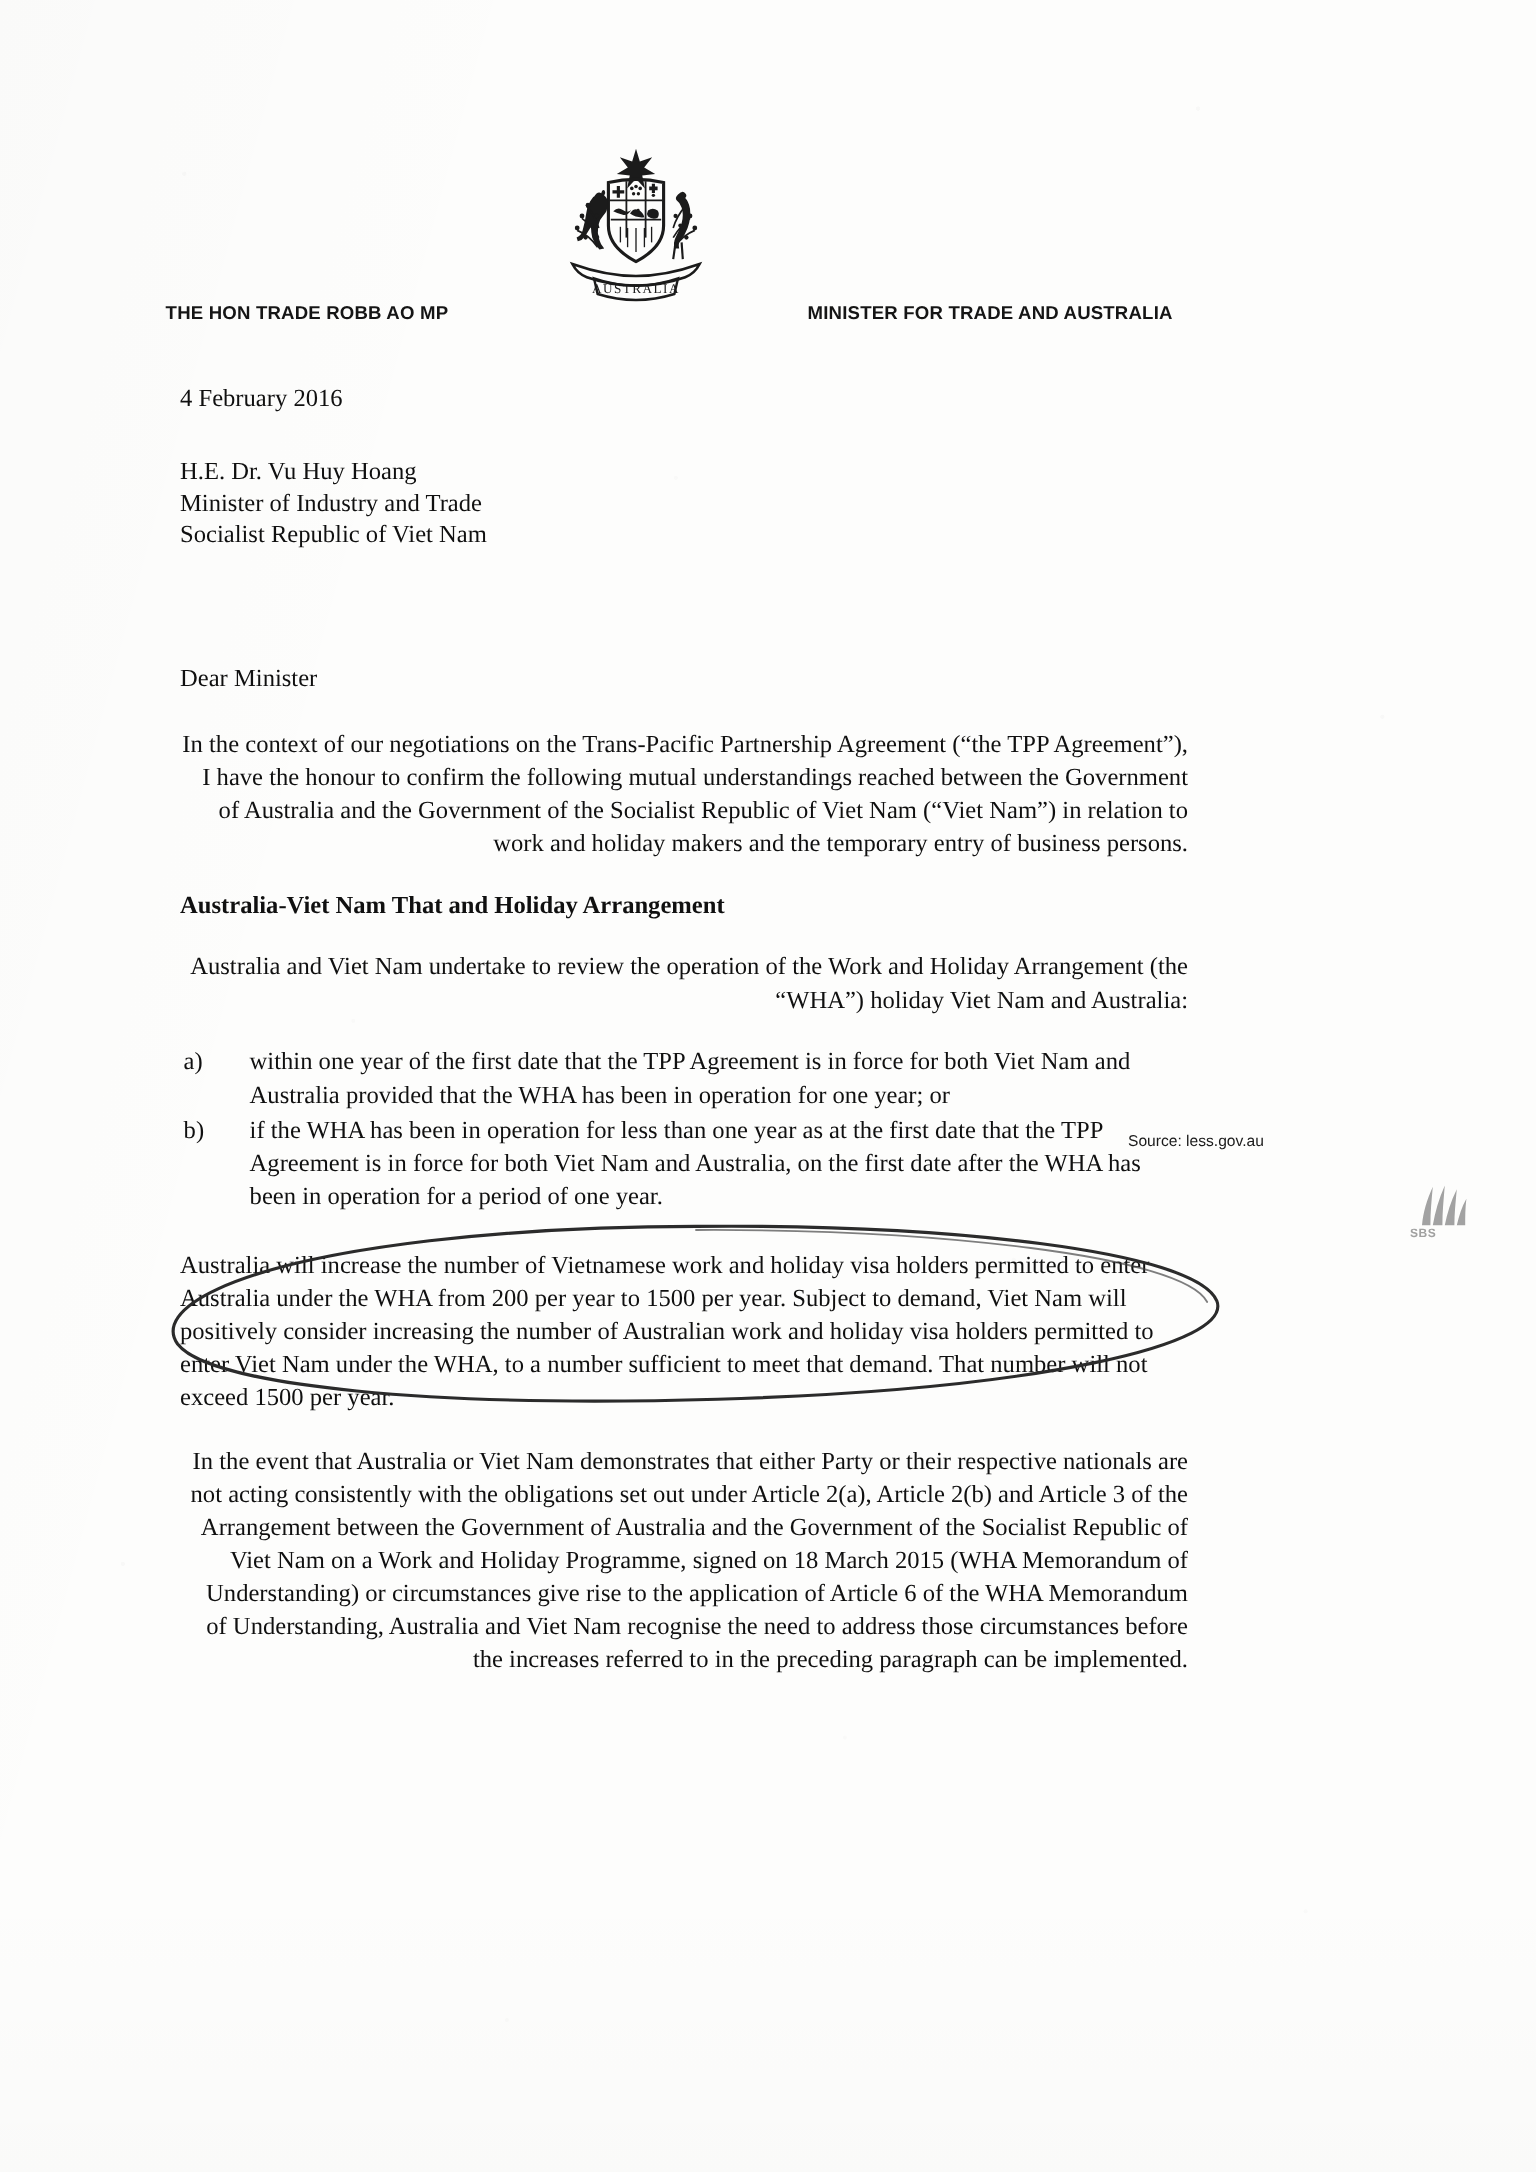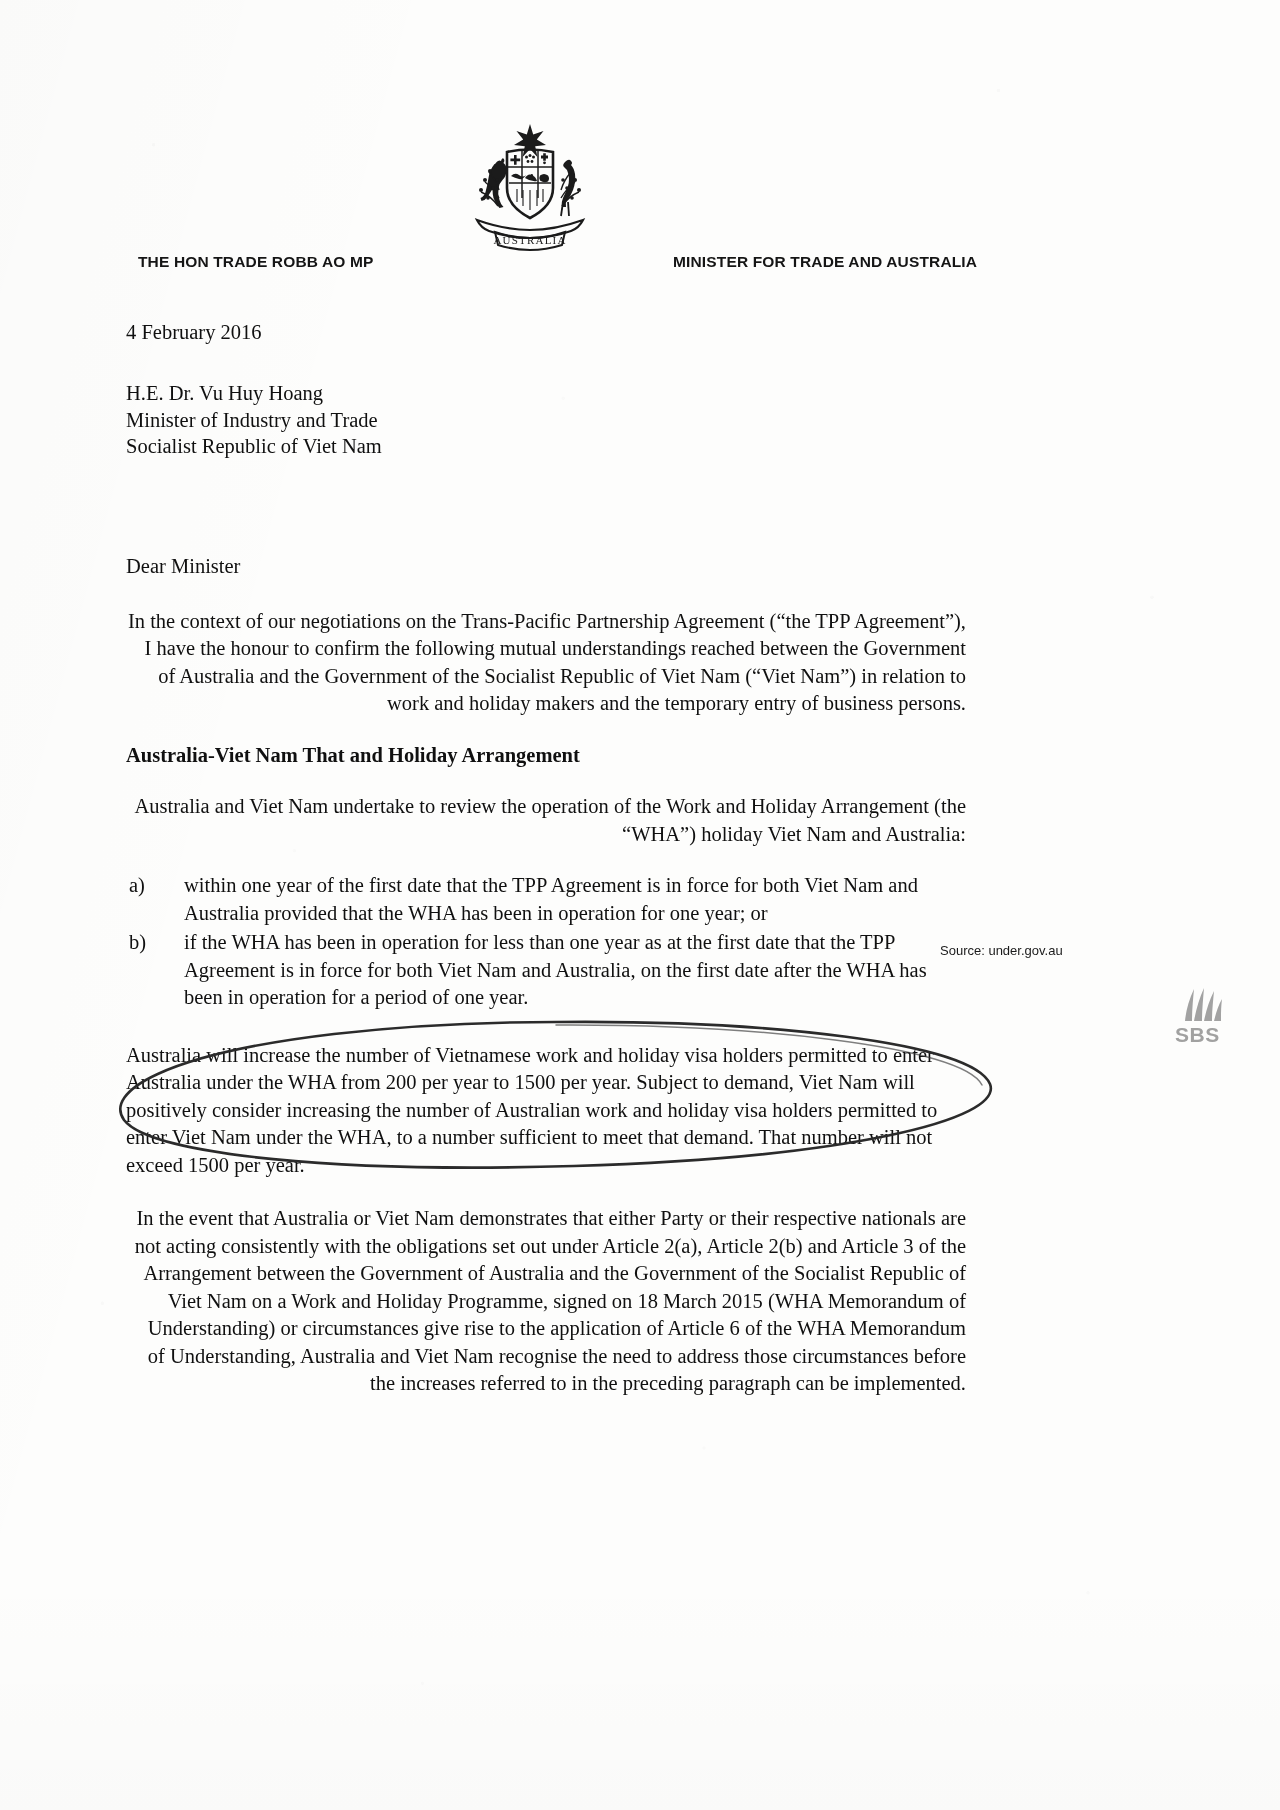--- a/index.html
+++ b/index.html
@@ -62,21 +62,21 @@
     letter-spacing: 0.15px;
     color: #151515;
     white-space: nowrap;
   }
   #lh-left  { left: 138px; }
   #lh-right { left: 673px; }
 
   
   #body-col {
     position: absolute;
-    left: 126px;
+    left: 150px;
     top: 318px;
     width: 840px;
   }
 
   .date-line {
     font-size: 20.5px;
     line-height: 28px;
     margin-bottom: 34px;
   }
 
@@ -165,21 +165,21 @@
     position: absolute;
     left: 1175px;
     top: 988px;
     width: 60px;
     height: 56px;
     opacity: 0.82;
   }
   #sbs-watermark .sbs-mark { display: block; width: 42px; height: 34px; margin-left: 6px; }
   #sbs-watermark .sbs-text {
     font-family: "Liberation Sans", sans-serif;
-    font-size: 21px;
+    font-size: 10px;
     font-weight: 700;
     letter-spacing: 0.5px;
     color: #8d8d8d;
     margin-top: 1px;
   }
 </style>
 </head>
 <body>
 
 <div id="page">
@@ -314,21 +314,21 @@
                    C 300 10, 378 6, 452 6 Z" fill="none" stroke="#2b2b2b" stroke-width="2.6" stroke-linecap="round"></path>
           <path d="M452 9
                    C 648 8, 858 30, 878 69" fill="none" stroke="#3a3a3a" stroke-width="1.5" stroke-linecap="round" opacity="0.65"></path>
         </svg>
       </div>
     </div>
 
     <p class="para">In the event that Australia or Viet Nam demonstrates that either Party or their respective nationals are not acting consistently with the obligations set out under Article 2(a), Article 2(b) and Article 3 of the Arrangement between the Government of Australia and the Government of the Socialist Republic of Viet Nam on a Work and Holiday Programme, signed on 18 March 2015 (WHA Memorandum of Understanding) or circumstances give rise to the application of Article 6 of the WHA Memorandum of Understanding, Australia and Viet Nam recognise the need to address those circumstances before the increases referred to in the preceding paragraph can be implemented.</p>
   </div>
 
-  <div id="source-credit">Source: under.gov.au</div>
+  <div id="source-credit">Source: less.gov.au</div>
 
   <div id="sbs-watermark">
     <svg class="sbs-mark" viewBox="0 0 42 34" xmlns="http://www.w3.org/2000/svg">
       <g fill="#8f8f8f">
         <path d="M4 33 C 5 22, 8 12, 13 1 C 12 12, 11 22, 11 33 Z"></path>
         <path d="M13 33 C 15 22, 18 11, 23 0 C 22 12, 21 22, 21 33 Z"></path>
         <path d="M23 33 C 25 23, 28 13, 33 3 C 32 14, 31 23, 31 33 Z"></path>
         <path d="M33 33 C 35 25, 37 18, 41 11 C 40 19, 40 26, 40 33 Z"></path>
       </g>
     </svg>

